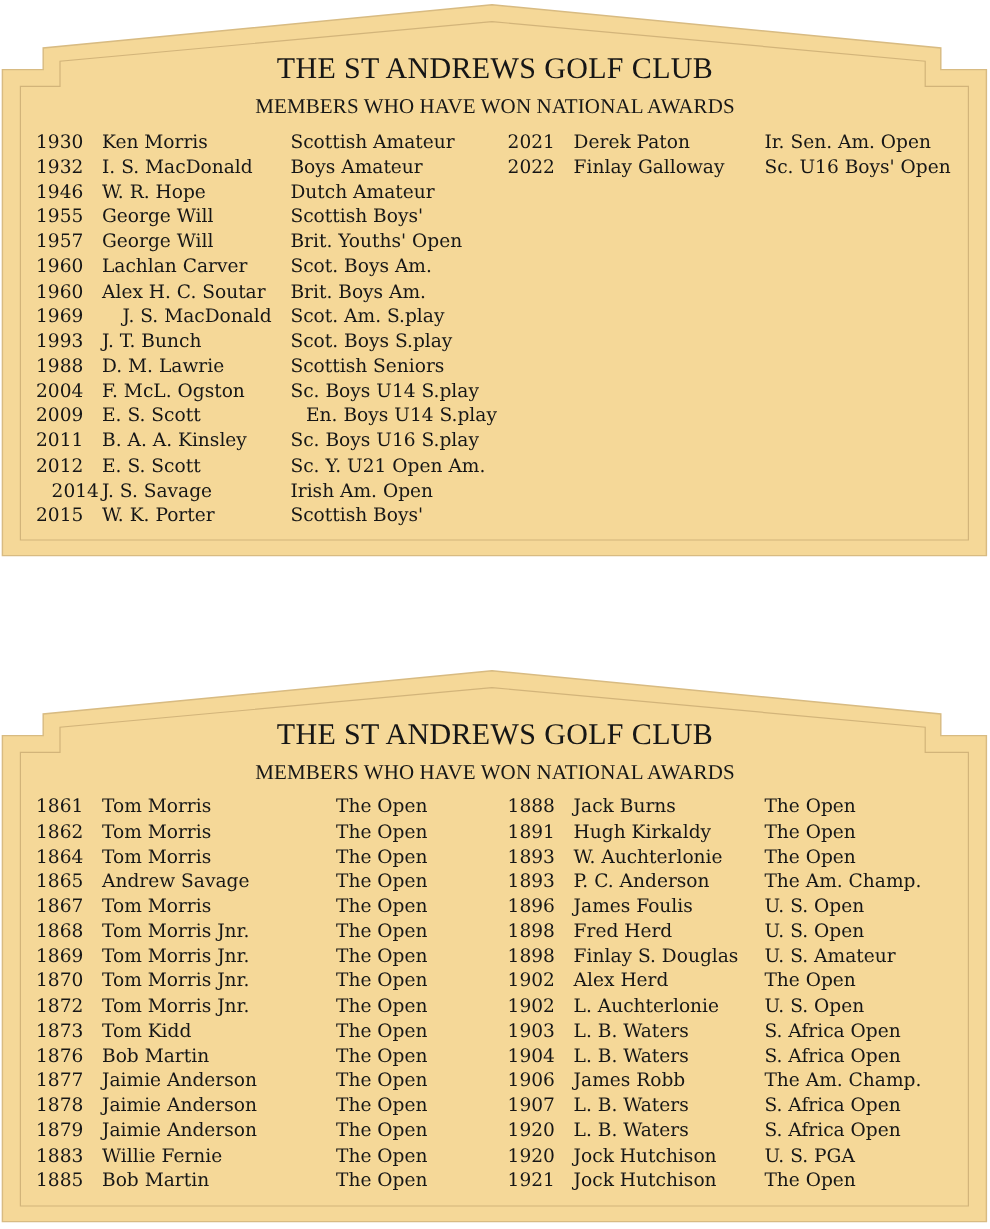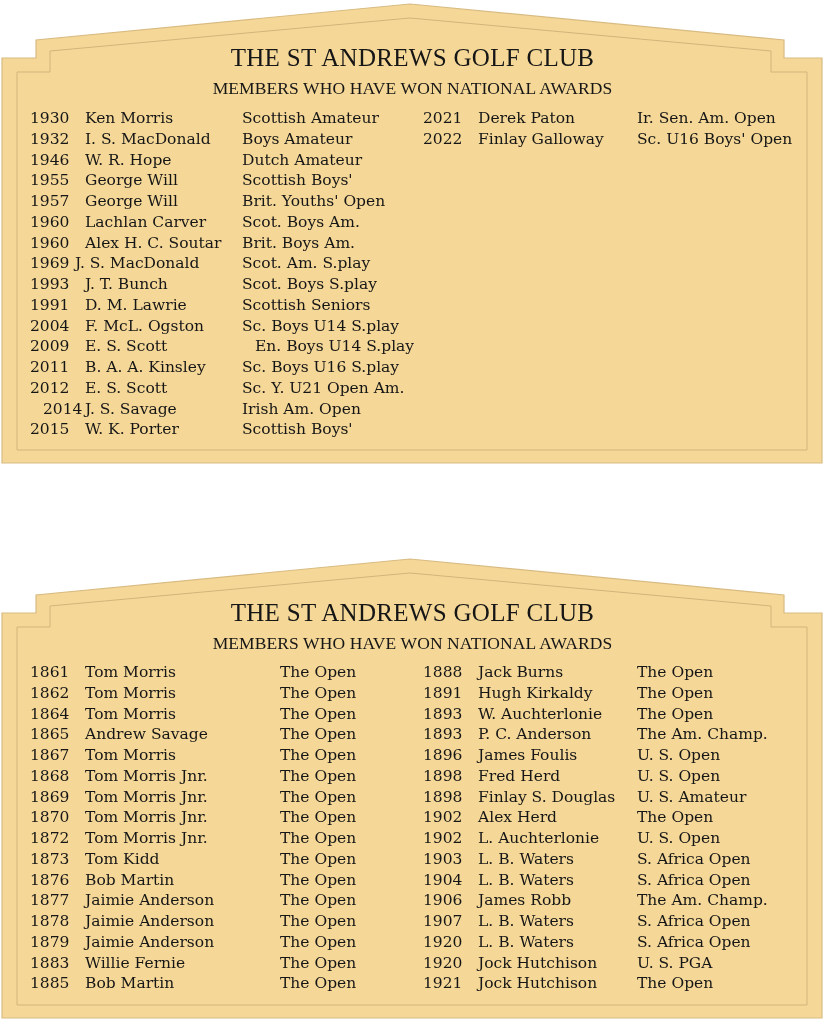--- a/index.html
+++ b/index.html
@@ -112,30 +112,30 @@
         <span style="left:55px">Lachlan Carver</span>
         <span style="left:212px">Scot. Boys Am.</span>
       </div>
     <div class="row">
         <span style="left:0">1960</span>
         <span style="left:55px">Alex H. C. Soutar</span>
         <span style="left:212px">Brit. Boys Am.</span>
       </div>
     <div class="row">
         <span style="left:0">1969</span>
-        <span style="left:45px">J. S. MacDonald</span>
+        <span style="left:72px">J. S. MacDonald</span>
         <span style="left:212px">Scot. Am. S.play</span>
       </div>
     <div class="row">
         <span style="left:0">1993</span>
         <span style="left:55px">J. T. Bunch</span>
         <span style="left:212px">Scot. Boys S.play</span>
       </div>
     <div class="row">
-        <span style="left:0">1991</span>
+        <span style="left:0">1988</span>
         <span style="left:55px">D. M. Lawrie</span>
         <span style="left:212px">Scottish Seniors</span>
       </div>
     <div class="row">
         <span style="left:0">2004</span>
         <span style="left:55px">F. McL. Ogston</span>
         <span style="left:212px">Sc. Boys U14 S.play</span>
       </div>
     <div class="row">
         <span style="left:0">2009</span>

